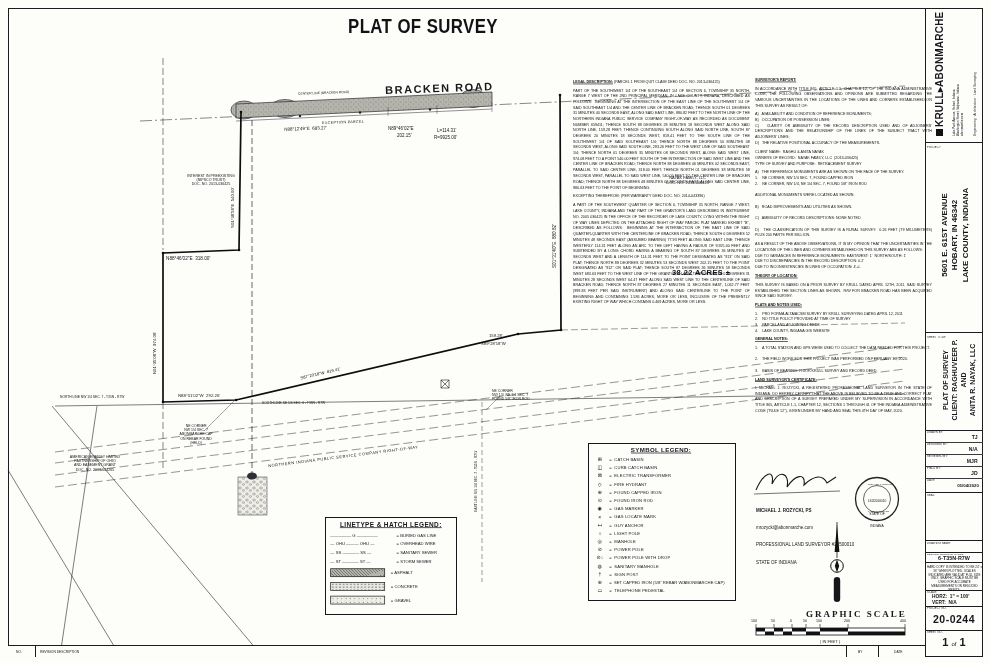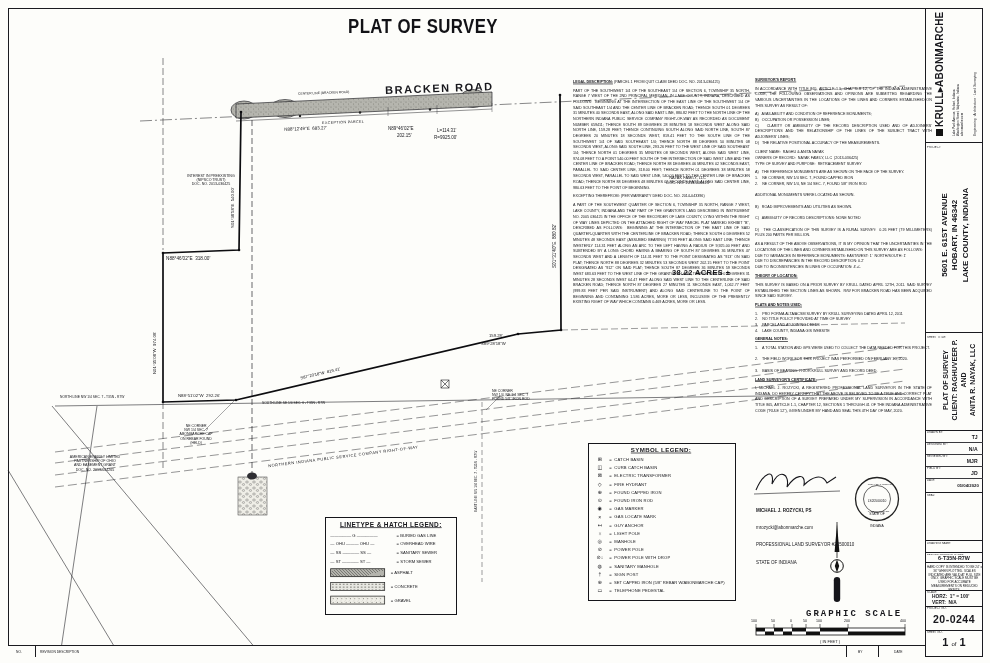--- a/index.html
+++ b/index.html
@@ -265,21 +265,21 @@
   </div>
 
   <div class="lbl ctr" style="left:855px;top:483px;width:44px;font-size:6px;transform:scale(0.42);transform-origin:50% 0">MICHAEL J. ROZYCKI</div>
   <div class="lbl ctr" style="left:855px;top:491px;width:44px;font-size:6px;line-height:1.25;transform:scale(0.55);transform-origin:50% 0">
     <div>LS20500010</div>
     <div>STATE OF</div>
     <div>INDIANA</div>
   </div>
   <div class="lbl ctr" style="left:855px;top:510px;width:44px;font-size:6px;transform:scale(0.42);transform-origin:50% 0">LAND SURVEYOR</div>
 
-  <div class="lbl b" style="left:806px;top:609px;font-size:9px;letter-spacing:2px;font-family:Liberation Mono, monospace">GRAPHIC SCALE</div>
+  <div class="lbl b" style="left:806px;top:609px;font-size:9px;letter-spacing:2px;font-family:Liberation Serif, serif">GRAPHIC SCALE</div>
   <div class="lbl" style="left:751px;top:619px;font-size:6px;transform:scale(0.6)">100</div>
   <div class="lbl" style="left:771px;top:619px;font-size:6px;transform:scale(0.6)">50</div>
   <div class="lbl" style="left:790px;top:619px;font-size:6px;transform:scale(0.6)">0</div>
   <div class="lbl" style="left:803px;top:619px;font-size:6px;transform:scale(0.6)">50</div>
   <div class="lbl" style="left:816px;top:619px;font-size:6px;transform:scale(0.6)">100</div>
   <div class="lbl" style="left:844px;top:619px;font-size:6px;transform:scale(0.6)">200</div>
   <div class="lbl" style="left:900px;top:619px;font-size:6px;transform:scale(0.6)">400</div>
   <div class="lbl ctr" style="left:800px;top:640px;width:60px;font-size:6px;transform:scale(0.66);transform-origin:50% 0">( IN FEET )</div>
   <div class="lbl ctr" style="left:800px;top:647px;width:60px;font-size:6px;transform:scale(0.66);transform-origin:50% 0">1 inch = 100 ft.</div>
 

